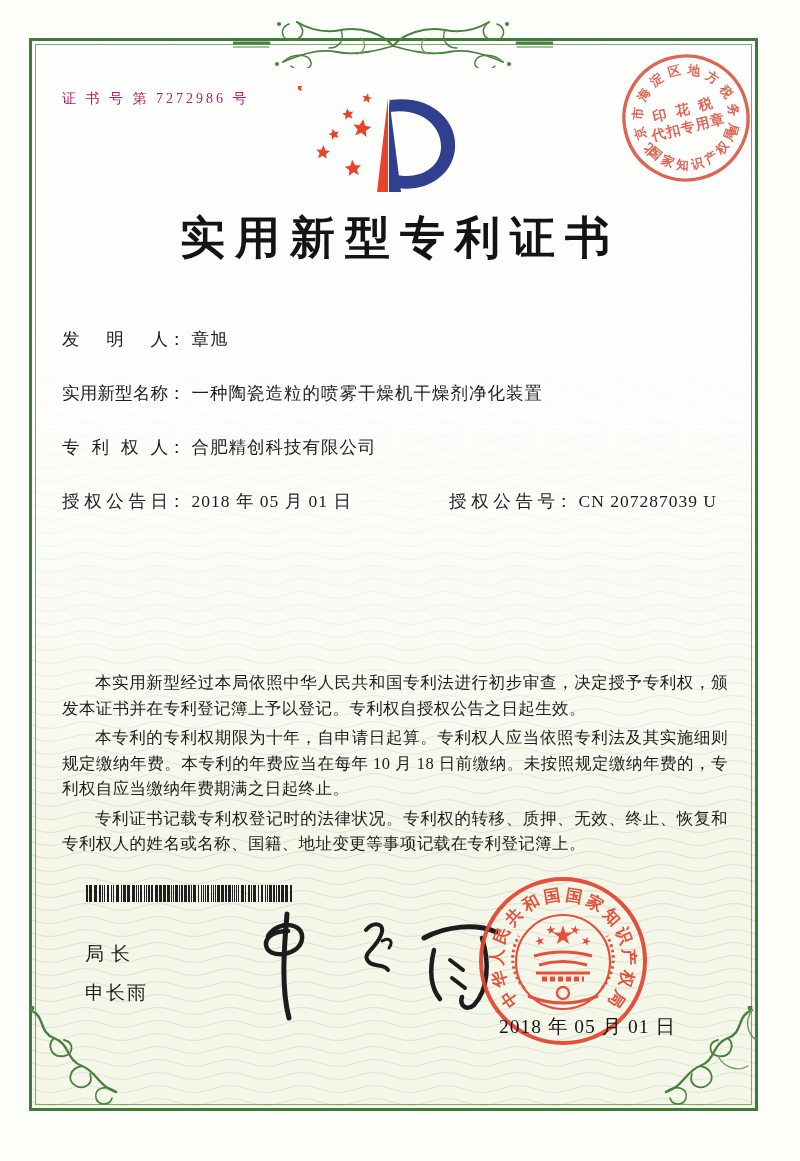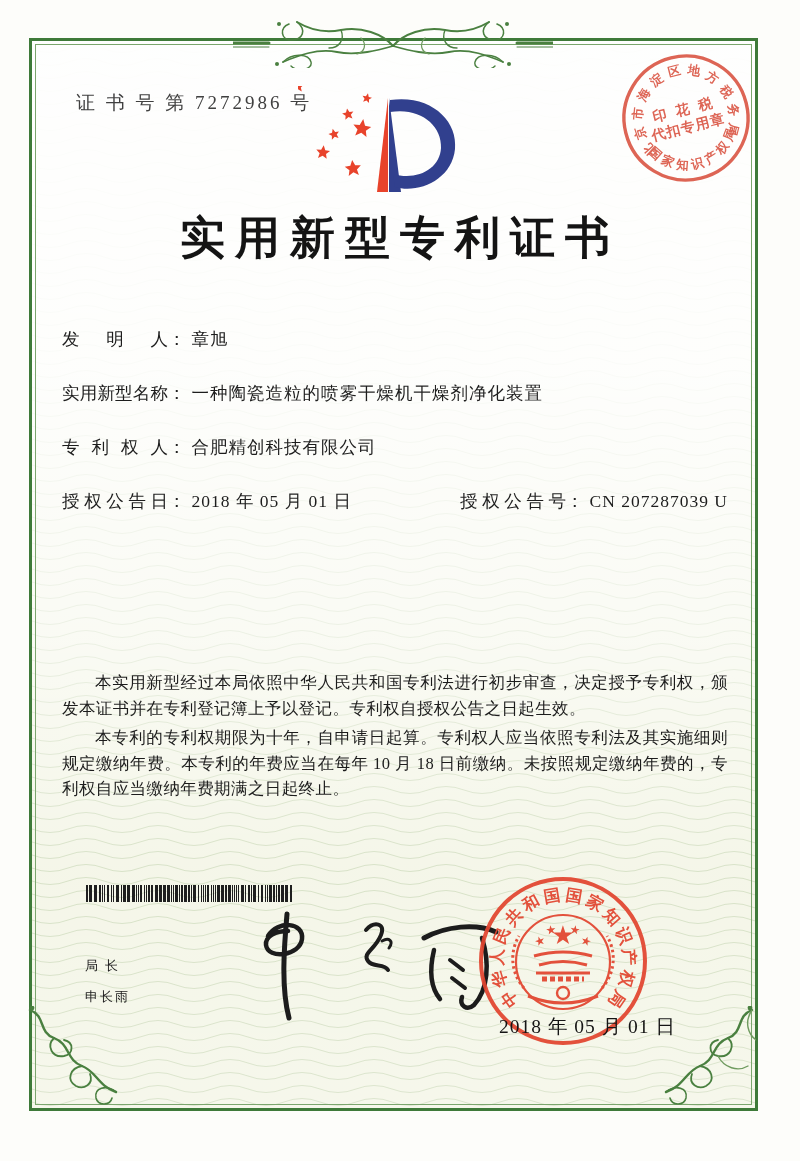--- a/index.html
+++ b/index.html
@@ -9,41 +9,41 @@
   .frame{position:absolute;left:29px;top:38px;width:723px;height:1067px;
          border:3px solid #3e7a39;background:#f2f4e3;z-index:1;}
   .frame::after{content:"";position:absolute;inset:3px;border:1px solid #7aa66d;pointer-events:none;}
   .waves{position:absolute;inset:0;width:100%;height:100%;}
   .paper-light{position:absolute;inset:0;
       background:linear-gradient(180deg,rgba(255,255,255,.96) 0%,rgba(255,255,255,.9) 30%,
                  rgba(255,255,255,.62) 55%,rgba(255,255,255,.2) 78%,rgba(255,255,255,.3) 100%);}
   .flourish{position:absolute;z-index:3;}
   .content{position:absolute;inset:0;z-index:4;}
   
-  .cert-no{position:absolute;left:76px;top:90px;font-size:19px;letter-spacing:3px;color:#404040;}
+  .cert-no{position:absolute;left:62px;top:90px;font-size:14px;letter-spacing:3px;color:#be185d;}
   .tax-stamp{position:absolute;left:618px;top:50px;transform:rotate(-14deg);opacity:.88;}
   .logo{position:absolute;left:298px;top:86px;}
   .title{position:absolute;left:0;top:208px;width:100%;text-align:center;
          font-size:45px;font-weight:700;letter-spacing:10px;color:#141414;}
   
   .fields{position:absolute;left:62px;top:325px;width:680px;font-size:17.5px;line-height:28px;}
   .frow{margin-bottom:26px;position:relative;}
   .jlabel{display:inline-block;width:106px;text-align:justify;text-align-last:justify;color:#1d1d1d;}
   .colon{display:inline-block;margin-right:6px;}
   .fval{letter-spacing:1px;color:#1d1d1d;}
   .addr-val{display:inline-block;width:452px;vertical-align:top;}
-  .grant-right{position:absolute;left:398px;top:0;white-space:nowrap;}
+  .grant-right{position:absolute;left:387px;top:0;white-space:nowrap;}
   
   .paras{position:absolute;left:62px;top:670px;width:678px;font-size:16.5px;line-height:25.5px;
          text-align:justify;color:#1c1c1c;}
   .paras p{margin:0 12px 4px 0;text-indent:2em;letter-spacing:.4px;}
   
   .barcode{position:absolute;left:86px;top:885px;height:17px;width:212px;}
   .barcode span{display:inline-block;height:17px;background:#1f1f1f;vertical-align:top;}
-  .sign-block{position:absolute;left:85px;top:941px;font-size:13px;color:#1b1b1b;margin-top:16px;}
+  .sign-block{position:absolute;left:85px;top:941px;font-size:19px;color:#1b1b1b;}
   .sign-title{letter-spacing:7px;}
   .sign-name{margin-top:13px;letter-spacing:2px;}
   .signature{position:absolute;left:216px;top:908px;}
   .office-seal{position:absolute;left:462px;top:860px;opacity:.93;}
   .seal-date{position:absolute;left:499px;top:1013px;font-size:19.5px;color:#151515;letter-spacing:1px;z-index:5;}
   .footer{position:absolute;left:0;top:1062px;width:100%;text-align:center;font-size:14.5px;
           letter-spacing:2px;color:#2a2a2a;}
 </style>
 </head>
 <body>
@@ -246,20 +246,21 @@
         <span class="jlabel">授权公告日</span><span class="colon">：</span><span class="fval">2018 年 05 月 01 日</span>
         <span class="grant-right">
           <span class="jlabel">授权公告号</span><span class="colon">：</span><span class="fval">CN 207287039 U</span>
         </span>
       </div>
     </div>
 
     <div class="paras">
       <p>本实用新型经过本局依照中华人民共和国专利法进行初步审查，决定授予专利权，颁发本证书并在专利登记簿上予以登记。专利权自授权公告之日起生效。</p>
       <p>本专利的专利权期限为十年，自申请日起算。专利权人应当依照专利法及其实施细则规定缴纳年费。本专利的年费应当在每年 10 月 18 日前缴纳。未按照规定缴纳年费的，专利权自应当缴纳年费期满之日起终止。</p>
+      <p>专利证书记载专利权登记时的法律状况。专利权的转移、质押、无效、终止、恢复和专利权人的姓名或名称、国籍、地址变更等事项记载在专利登记簿上。</p>
     </div>
 
     <div class="barcode" id="barcode"><span style="width:2px;margin-right:1px"></span><span style="width:3px;margin-right:2px"></span><span style="width:3px;margin-right:2px"></span><span style="width:2px;margin-right:1px"></span><span style="width:1px;margin-right:1px"></span><span style="width:1px;margin-right:2px"></span><span style="width:2px;margin-right:2px"></span><span style="width:1px;margin-right:1px"></span><span style="width:1px;margin-right:2px"></span><span style="width:3px;margin-right:2px"></span><span style="width:1px;margin-right:1px"></span><span style="width:3px;margin-right:1px"></span><span style="width:3px;margin-right:2px"></span><span style="width:3px;margin-right:1px"></span><span style="width:1px;margin-right:1px"></span><span style="width:1px;margin-right:1px"></span><span style="width:2px;margin-right:2px"></span><span style="width:1px;margin-right:1px"></span><span style="width:1px;margin-right:1px"></span><span style="width:2px;margin-right:1px"></span><span style="width:2px;margin-right:2px"></span><span style="width:3px;margin-right:1px"></span><span style="width:3px;margin-right:1px"></span><span style="width:3px;margin-right:1px"></span><span style="width:3px;margin-right:1px"></span><span style="width:1px;margin-right:1px"></span><span style="width:1px;margin-right:1px"></span><span style="width:3px;margin-right:1px"></span><span style="width:1px;margin-right:1px"></span><span style="width:2px;margin-right:1px"></span><span style="width:3px;margin-right:1px"></span><span style="width:2px;margin-right:1px"></span><span style="width:1px;margin-right:1px"></span><span style="width:3px;margin-right:2px"></span><span style="width:1px;margin-right:2px"></span><span style="width:1px;margin-right:1px"></span><span style="width:1px;margin-right:1px"></span><span style="width:1px;margin-right:1px"></span><span style="width:2px;margin-right:2px"></span><span style="width:1px;margin-right:1px"></span><span style="width:1px;margin-right:1px"></span><span style="width:1px;margin-right:1px"></span><span style="width:3px;margin-right:1px"></span><span style="width:3px;margin-right:1px"></span><span style="width:2px;margin-right:1px"></span><span style="width:3px;margin-right:1px"></span><span style="width:1px;margin-right:1px"></span><span style="width:1px;margin-right:1px"></span><span style="width:1px;margin-right:1px"></span><span style="width:1px;margin-right:2px"></span><span style="width:3px;margin-right:1px"></span><span style="width:1px;margin-right:2px"></span><span style="width:2px;margin-right:1px"></span><span style="width:1px;margin-right:1px"></span><span style="width:3px;margin-right:2px"></span><span style="width:1px;margin-right:2px"></span><span style="width:2px;margin-right:2px"></span><span style="width:1px;margin-right:1px"></span><span style="width:1px;margin-right:1px"></span><span style="width:3px;margin-right:1px"></span><span style="width:2px;margin-right:1px"></span><span style="width:1px;margin-right:1px"></span><span style="width:2px;margin-right:1px"></span><span style="width:3px;margin-right:1px"></span><span style="width:3px;margin-right:2px"></span><span style="width:2px;margin-right:1px"></span></div>
 
     <div class="sign-block">
       <div class="sign-title">局长</div>
       <div class="sign-name">申长雨</div>
     </div>
 
     <svg class="signature" width="290" height="115" viewBox="0 0 290 115">

